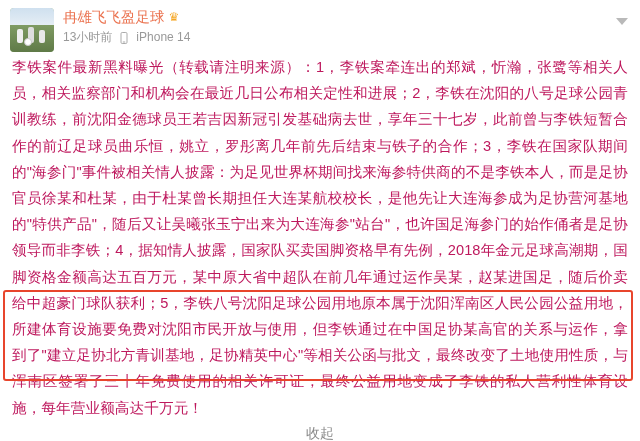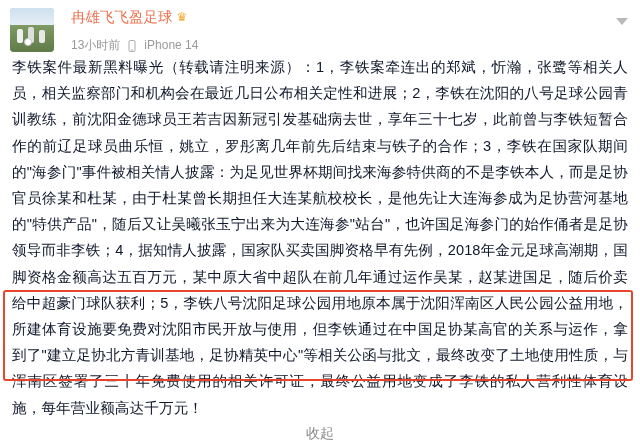--- a/index.html
+++ b/index.html
@@ -58,24 +58,24 @@
   .avatar .ball {
     position: absolute;
     bottom: 6px;
     left: 14px;
     width: 6px; height: 6px;
     border-radius: 50%;
     background: #ffffff;
     border: 1px solid #c9c9c9;
   }
   .header-text {
-    margin-left: 17px;
+    margin-left: 9px;
     display: flex;
     flex-direction: column;
-    justify-content: space-between;
+    justify-content: flex-start;
     height: 44px;
   }
   .name-row {
     display: flex;
     align-items: center;
     gap: 4px;
   }
   .username {
     color: #eb7350;
     font-size: 14.5px;
@@ -117,21 +117,21 @@
     border-left: 6px solid transparent;
     border-right: 6px solid transparent;
     border-top: 7px solid #b9b9b9;
     cursor: pointer;
   }
   .post-body {
     padding: 0 12px 0 12px;
     position: relative;
   }
   .post-text {
-    color: #0f172a;
+    color: #be185d;
     font-size: 14.6px;
     line-height: 26.2px;
     text-align: justify;
     letter-spacing: 0.1px;
     white-space: pre-wrap;
     word-break: break-all;
   }
   .highlight-box {
     position: absolute;
     left: 3px;

